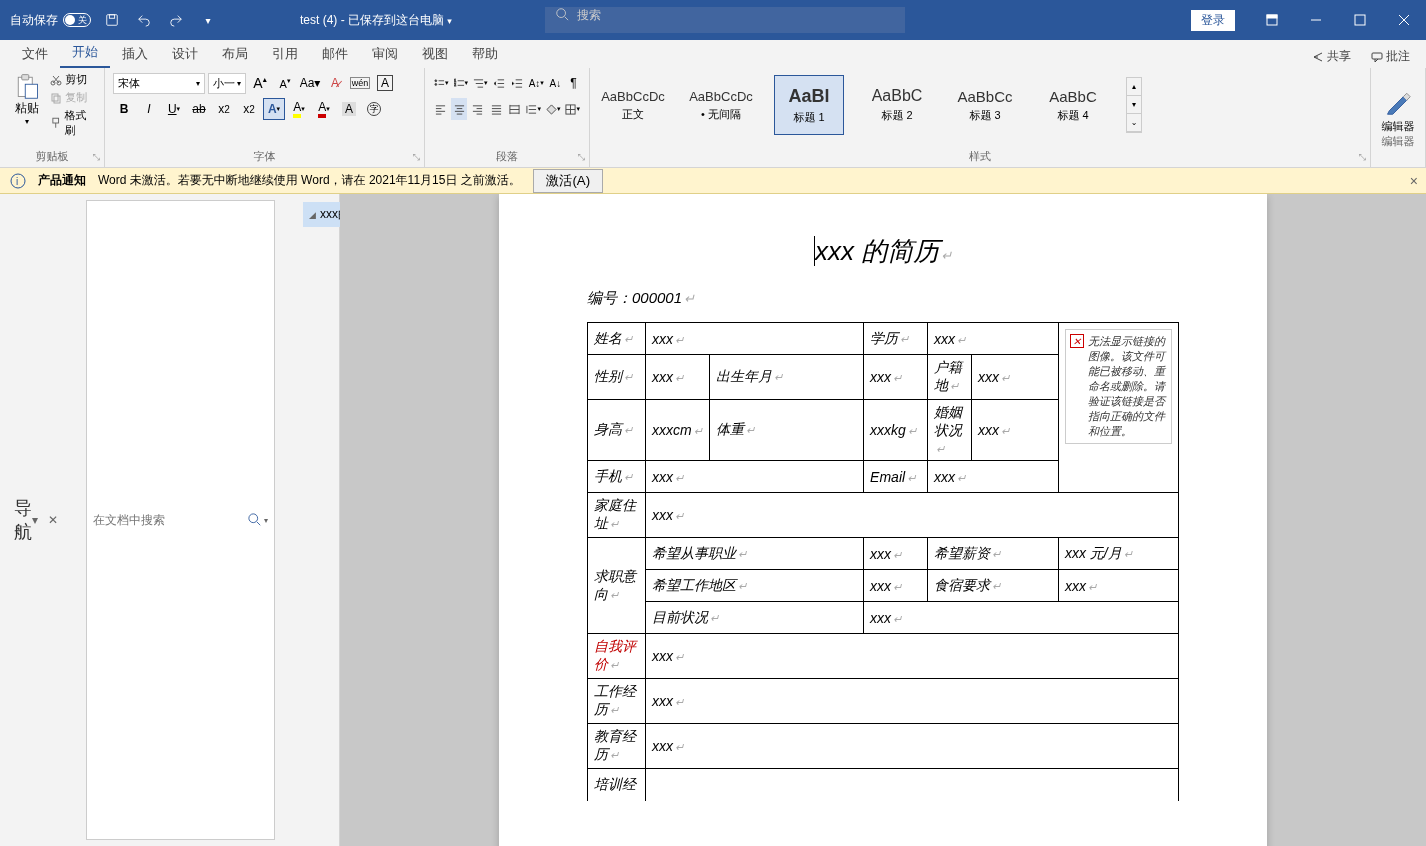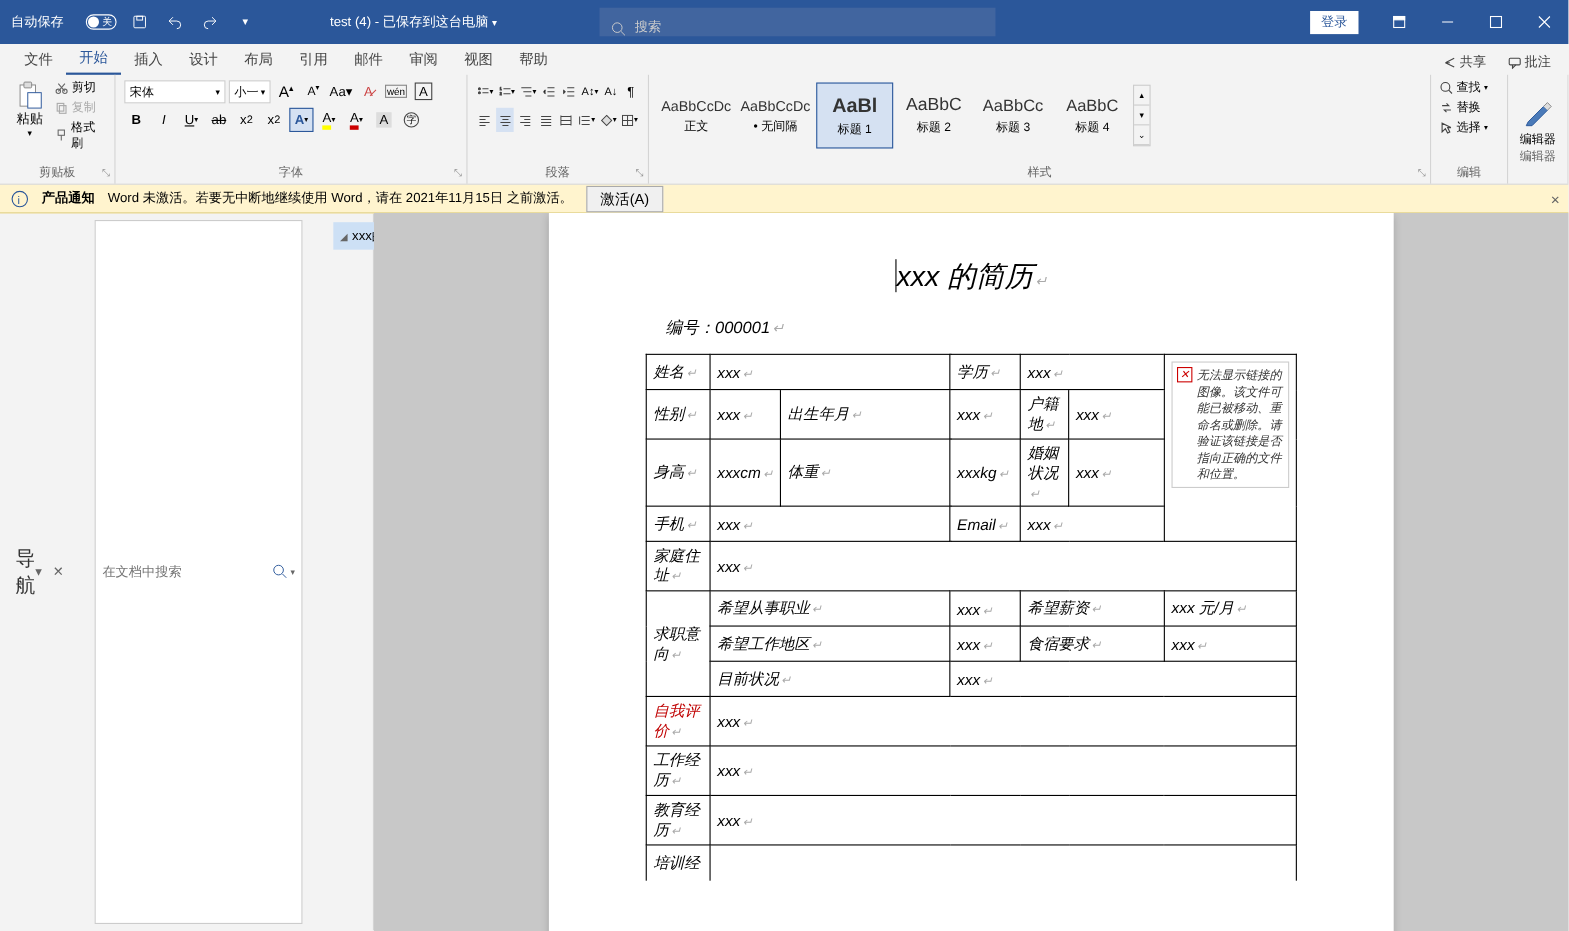--- a/index.html
+++ b/index.html
@@ -1,27 +1,27 @@
 <!DOCTYPE html>
 <html><head>
 <meta charset="utf-8">
 <style>
 * { box-sizing: border-box; margin: 0; padding: 0; font-family: "Microsoft YaHei", "Segoe UI", sans-serif; }
 body { background: #f3f3f3; overflow: hidden; width: 1426px; height: 846px; }
 
 
 .titlebar { height: 40px; background: #2b579a; color: #fff; display: flex; align-items: center; font-size: 12px; position: relative; }
 .tb-left { display: flex; align-items: center; padding-left: 10px; gap: 10px; }
-.autosave { display: flex; align-items: center; gap: 20px; }
+.autosave { display: flex; align-items: center; gap: 5px; }
 .toggle { width: 28px; height: 14px; border: 1px solid #fff; border-radius: 7px; position: relative; }
 .toggle::after { content: ""; position: absolute; width: 10px; height: 10px; background: #fff; border-radius: 50%; top: 1px; left: 1px; }
 .tb-icon { width: 22px; height: 22px; display: flex; align-items: center; justify-content: center; cursor: pointer; }
 .tb-icon svg { width: 14px; height: 14px; stroke: #fff; fill: none; }
 .tb-title { position: absolute; left: 300px; }
-.tb-search { position: absolute; left: 545px; width: 360px; height: 26px; background: #41659f; display: flex; align-items: flex-end; padding: 0 10px; }
+.tb-search { position: absolute; left: 545px; width: 360px; height: 26px; background: #41659f; display: flex; align-items: flex-start; padding: 0 10px; }
 .tb-search svg { width: 14px; height: 14px; stroke: #ccc; fill: none; margin-right: 8px; }
 .tb-search span { color: #ccc; }
 .tb-right { position: absolute; right: 0; display: flex; align-items: center; }
 .login-btn { background: #fff; color: #2b579a; padding: 2px 10px; font-size: 12px; margin-right: 15px; }
 .win-btn { width: 44px; height: 40px; display: flex; align-items: center; justify-content: center; cursor: pointer; }
 .win-btn svg { width: 12px; height: 12px; stroke: #fff; fill: none; }
 
 
 .ribbon-tabs { height: 28px; background: #f3f3f3; display: flex; align-items: flex-end; padding-left: 10px; font-size: 13px; position: relative; }
 .tab { padding: 5px 12px; cursor: pointer; color: #444; }
@@ -48,21 +48,21 @@
 .font-row { display: flex; gap: 3px; align-items: center; margin-bottom: 4px; }
 .font-select { border: 1px solid #ccc; background: #fff; padding: 2px 4px; font-size: 11px; display: flex; align-items: center; justify-content: space-between; }
 .font-name { width: 92px; }
 .font-size { width: 38px; }
 .rb-btn { width: 22px; height: 22px; display: flex; align-items: center; justify-content: center; cursor: pointer; border: 1px solid transparent; }
 .rb-btn svg { width: 14px; height: 14px; }
 .rb-btn.small svg { width: 11px; height: 11px; }
 
 .para-group { width: 165px; }
 .styles-group { width: 450px; flex: 1; }
-.styles-row { display: flex; gap: 2px; height: 66px; align-items: center; }
+.styles-row { display: flex; gap: 18px; height: 66px; align-items: center; }
 .style-item { border: 1px solid transparent; width: 70px; height: 60px; display: flex; flex-direction: column; align-items: center; justify-content: center; cursor: pointer; font-size: 11px; }
 .style-item.selected { border: 1px solid #2b579a; background: #d5e1f2; }
 .style-preview { font-size: 13px; color: #333; margin-bottom: 3px; }
 .style-preview.big { font-size: 18px; font-weight: bold; }
 .styles-scroll { display: flex; flex-direction: column; border: 1px solid #ccc; width: 16px; height: 56px; }
 .styles-scroll div { flex: 1; border-bottom: 1px solid #ccc; display: flex; align-items: center; justify-content: center; cursor: pointer; font-size: 8px; }
 
 .edit-group { width: 70px; }
 .edit-col { display: flex; flex-direction: column; gap: 3px; font-size: 11px; }
 .edit-col div { display: flex; align-items: center; gap: 3px; cursor: pointer; }
@@ -98,21 +98,21 @@
 .tree-item.selected { background: #cde0f5; }
 .tree-child { padding-left: 48px; }
 .tree-arrow { font-size: 9px; color: #666; }
 
 
 .doccanvas { flex: 1; background: #c8c8c8; overflow: auto; position: relative; font-style: italic; }
 .page { background: #fff; width: 768px; margin: 0 auto; min-height: 900px; box-shadow: 0 2px 8px rgba(0,0,0,0.2); position: relative; padding: 30px 88px 40px 88px; }
 
 .doc-title { font-size: 26px; text-align: center; margin: 10px 0 20px 0; font-family: "SimSun", serif; }
 .doc-title .cursor { border-left: 1px solid #000; }
-.doc-subtitle { font-size: 15px; margin-bottom: 14px; font-family: "SimSun", serif; margin-left: 18px; }
+.doc-subtitle { font-size: 15px; margin-bottom: 14px; font-family: "SimSun", serif; }
 .pmark { color: #aaa; font-size: 13px; margin-left: 2px; }
 
 table.resume { border-collapse: collapse; width: 100%; font-size: 14px; font-family: "SimSun", serif; }
 table.resume td { border: 1px solid #000; padding: 4px 6px; vertical-align: middle; height: 32px; }
 .red { color: #c00000; }
 .photo-cell { width: 120px; vertical-align: top !important; padding: 6px !important; }
 .broken-img { border: 1px solid #ccc; padding: 4px; font-size: 11px; color: #333; display: flex; gap: 4px; }
 .broken-img .xbox { width: 14px; height: 14px; border: 1px solid #c00; color: #c00; font-size: 10px; display: flex; align-items: center; justify-content: center; flex-shrink: 0; }
 .cellmark { color: #aaa; font-size: 11px; margin-left: 2px; display: inline-block; }
 </style>
@@ -446,46 +446,20 @@
       <div class="styles-scroll">
           <div>▴</div>
           <div>▾</div>
           <div>⌄</div>
         </div>
     </div>
     <div class="group-label">样式</div>
     <div class="group-launcher">⤡</div>
   </div>
 
-  <div class="group edit-group">
-    <div class="edit-col">
-      <div>
-          <svg viewBox="0 0 12 12">
-            <circle cx="5" cy="5" r="4"></circle>
-            <path d="M8 8 L11 11"></path>
-          </svg>
-          <span>查找</span> 
-          <span style="font-size:7px">▾</span>
-        </div>
-      <div>
-          <svg viewBox="0 0 12 12">
-            <path d="M2 4 H8 L6 2 M10 8 H4 L6 10"></path>
-          </svg>
-          <span>替换</span>
-        </div>
-      <div>
-          <svg viewBox="0 0 12 12">
-            <path d="M2 2 L2 10 L5 7 L7 11 L9 10 L7 6 L10 6 Z"></path>
-          </svg>
-          <span>选择</span> 
-          <span style="font-size:7px">▾</span>
-        </div>
-    </div>
-    <div class="group-label">编辑</div>
-  </div>
 
   <div class="group editor-group">
     <div style="text-align:center;cursor:pointer">
       <svg viewBox="0 0 32 32">
           <path d="M6 26 L22 10 L26 14 L10 30 L4 30 Z" fill="#4a7ab8" stroke="#2b579a"></path>
           <path d="M22 10 L26 6 L30 10 L26 14" fill="#ddd" stroke="#888"></path>
         </svg>
       <div style="font-size:11px">编辑器</div>
     </div>
     <div class="group-label">编辑器</div>

